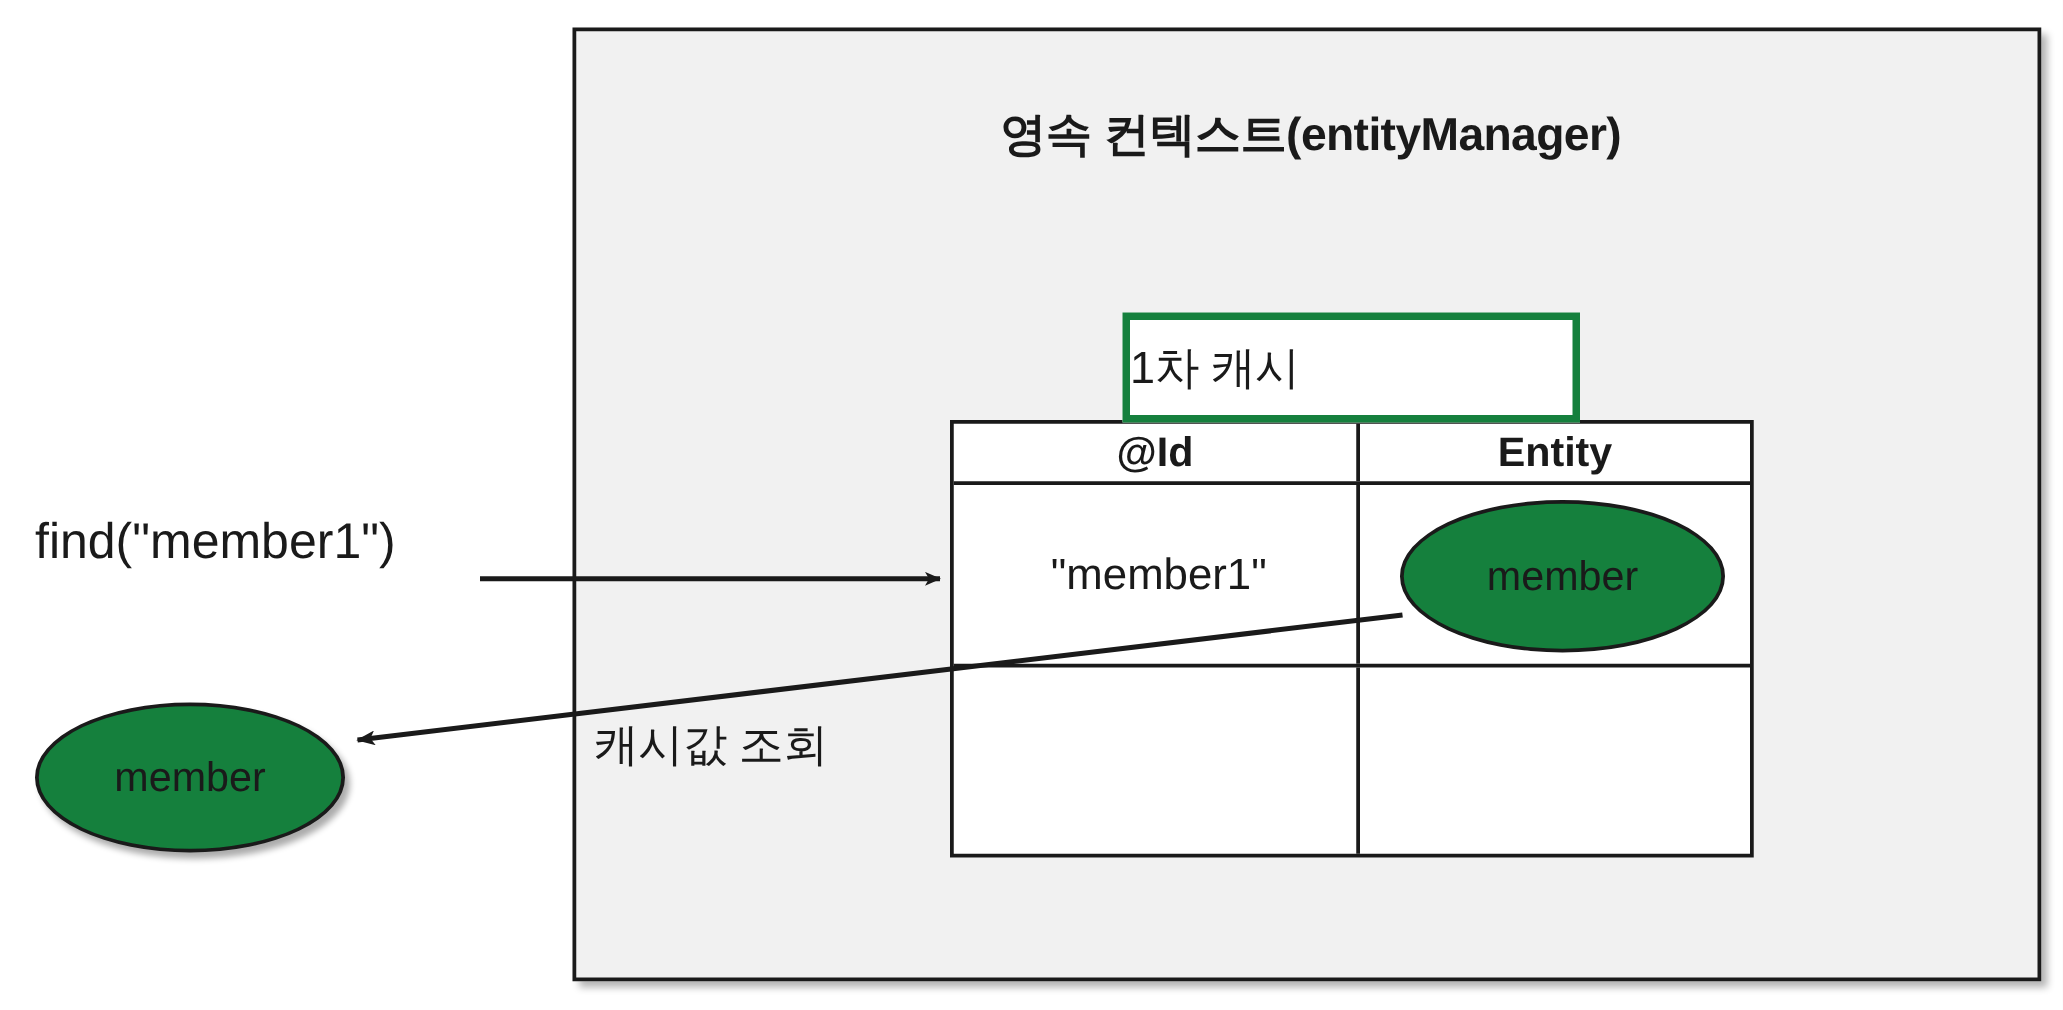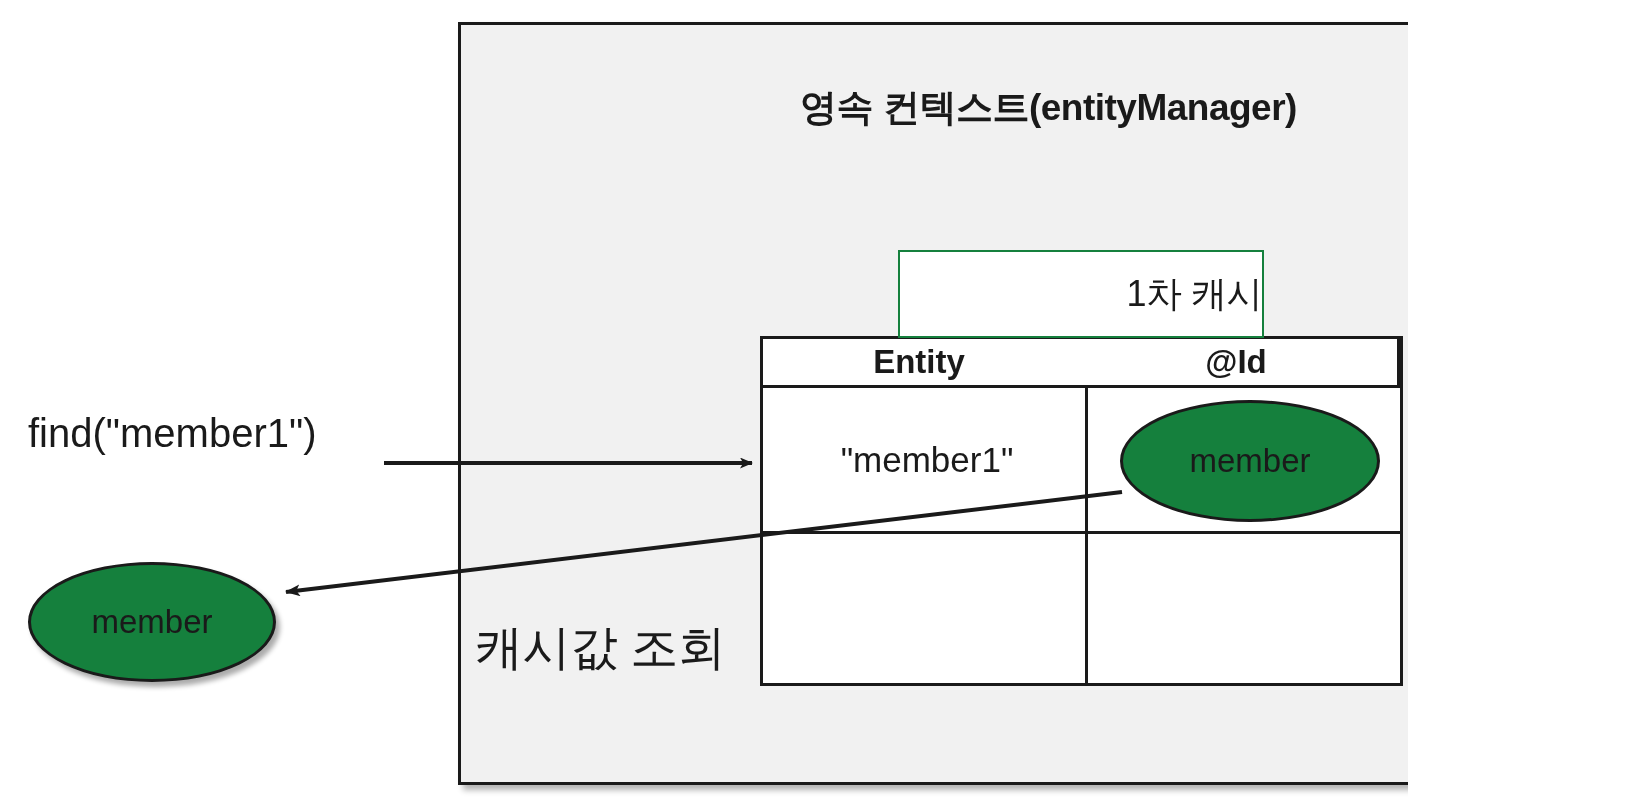--- a/index.html
+++ b/index.html
@@ -6,21 +6,21 @@
     margin: 0;
     padding: 0;
     background: #ffffff;
   }
   body {
     font-family: "Liberation Sans", "DejaVu Sans", sans-serif;
     color: #1a1a1a;
   }
   #stage {
     position: relative;
-    width: 1408px;
+    width: 1650px;
     height: 808px;
     background: #ffffff;
     overflow: hidden;
   }
 
   
   .context-box {
     position: absolute;
     left: 458px;
     top: 22px;
@@ -44,25 +44,25 @@
   }
 
   
   .cache-tab {
     position: absolute;
     left: 898px;
     top: 250px;
     width: 366px;
     height: 88px;
     background: #ffffff;
-    border: 2px solid #15803d;
+    border: 6px solid #15803d;
     box-sizing: border-box;
     display: flex;
     align-items: center;
-    justify-content: flex-end;
+    justify-content: flex-start;
     z-index: 4;
   }
   .cache-tab-label {
     font-size: 36px;
     color: #1a1a1a;
     letter-spacing: -0.5px;
   }
 
   
   .cache-table {
@@ -160,22 +160,22 @@
     left: 28px;
     top: 411px;
     font-size: 40px;
     color: #1a1a1a;
     white-space: nowrap;
     z-index: 5;
   }
   .lookup-label {
     position: absolute;
     left: 475px;
-    top: 616px;
-    font-size: 48px;
+    top: 572px;
+    font-size: 36px;
     color: #1a1a1a;
     white-space: nowrap;
     letter-spacing: -0.5px;
     z-index: 5;
   }
 
   
   .connectors {
     position: absolute;
     left: 0;
@@ -195,25 +195,25 @@
     <div class="context-title">영속 컨텍스트(entityManager)</div>
   </div>
 
   <div class="cache-tab">
     <span class="cache-tab-label">1차 캐시</span>
   </div>
 
   <div class="cache-table">
 
     <div class="row header">
+      <div class="cell col-id">
+        <span class="col-head-text">@Id</span>
+      </div>
       <div class="cell col-entity">
         <span class="col-head-text">Entity</span>
-      </div>
-      <div class="cell col-id">
-        <span class="col-head-text">@Id</span>
       </div>
     </div>
 
     <div class="row body1">
       <div class="cell col-id">
         <span class="id-value">"member1"</span>
       </div>
       <div class="cell col-entity"></div>
     </div>
 

